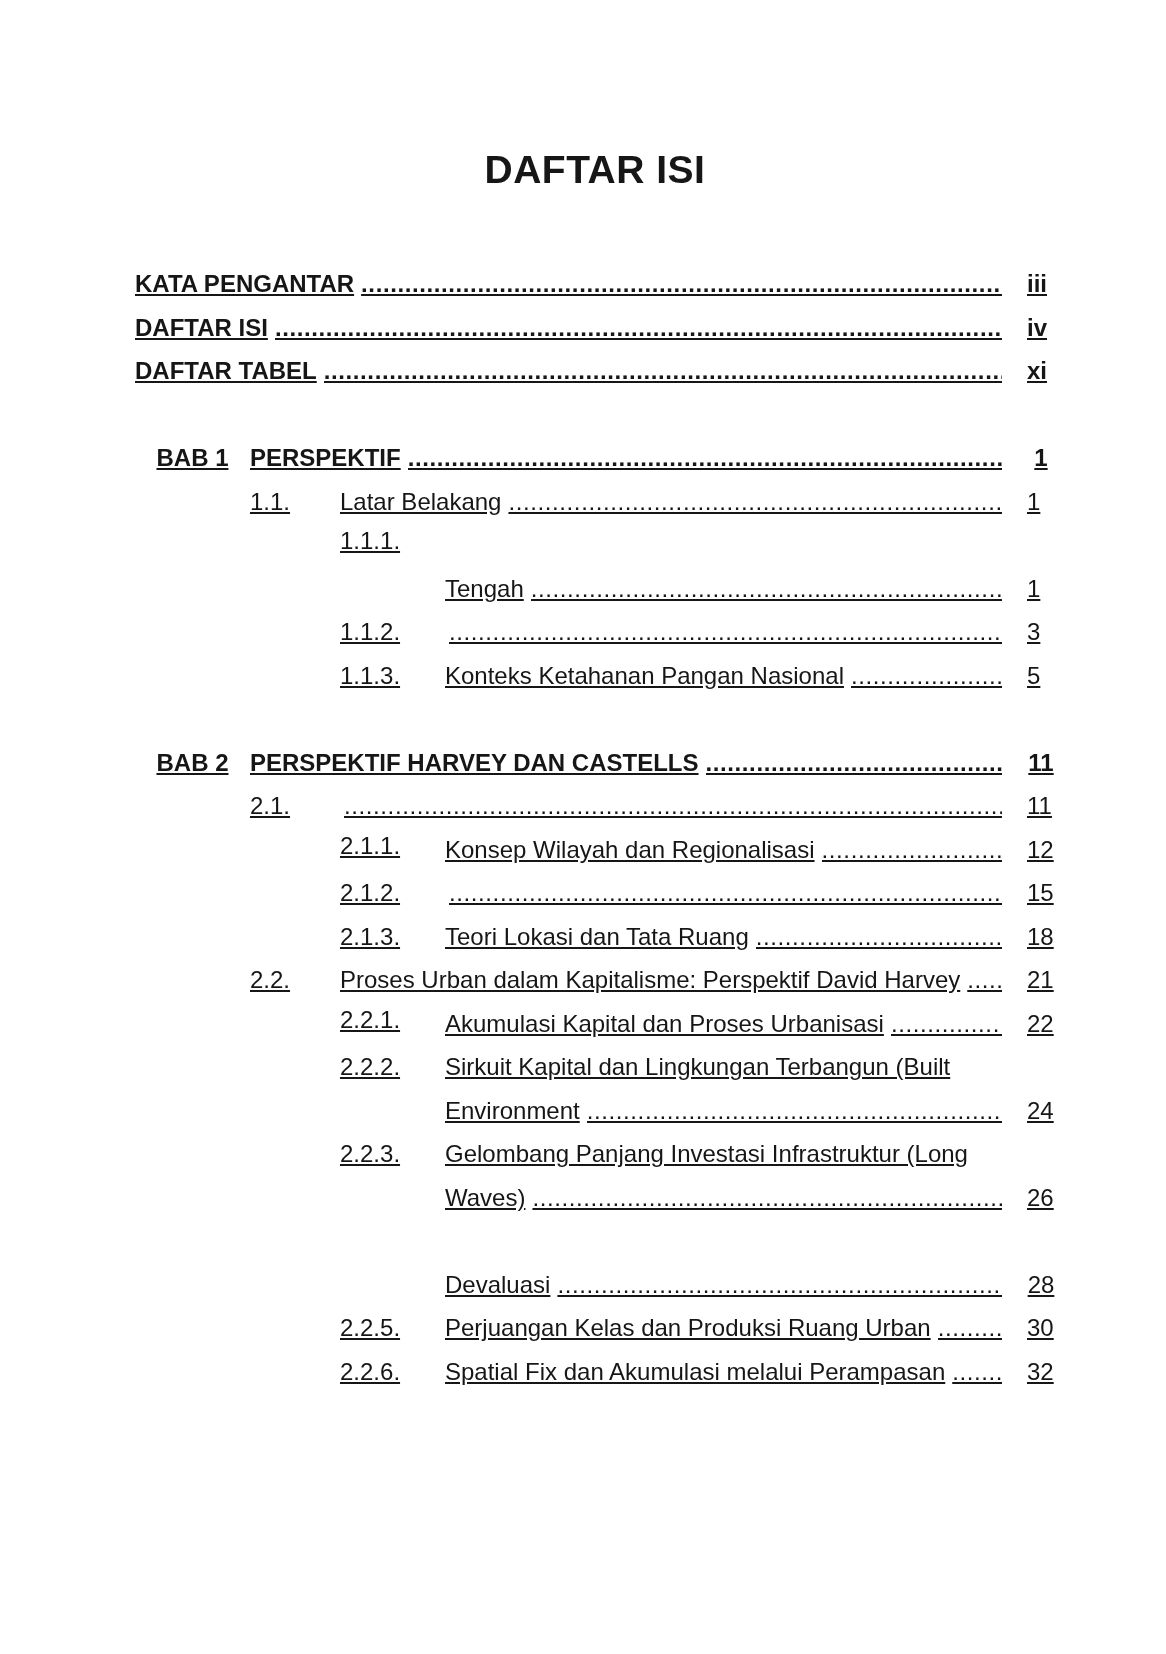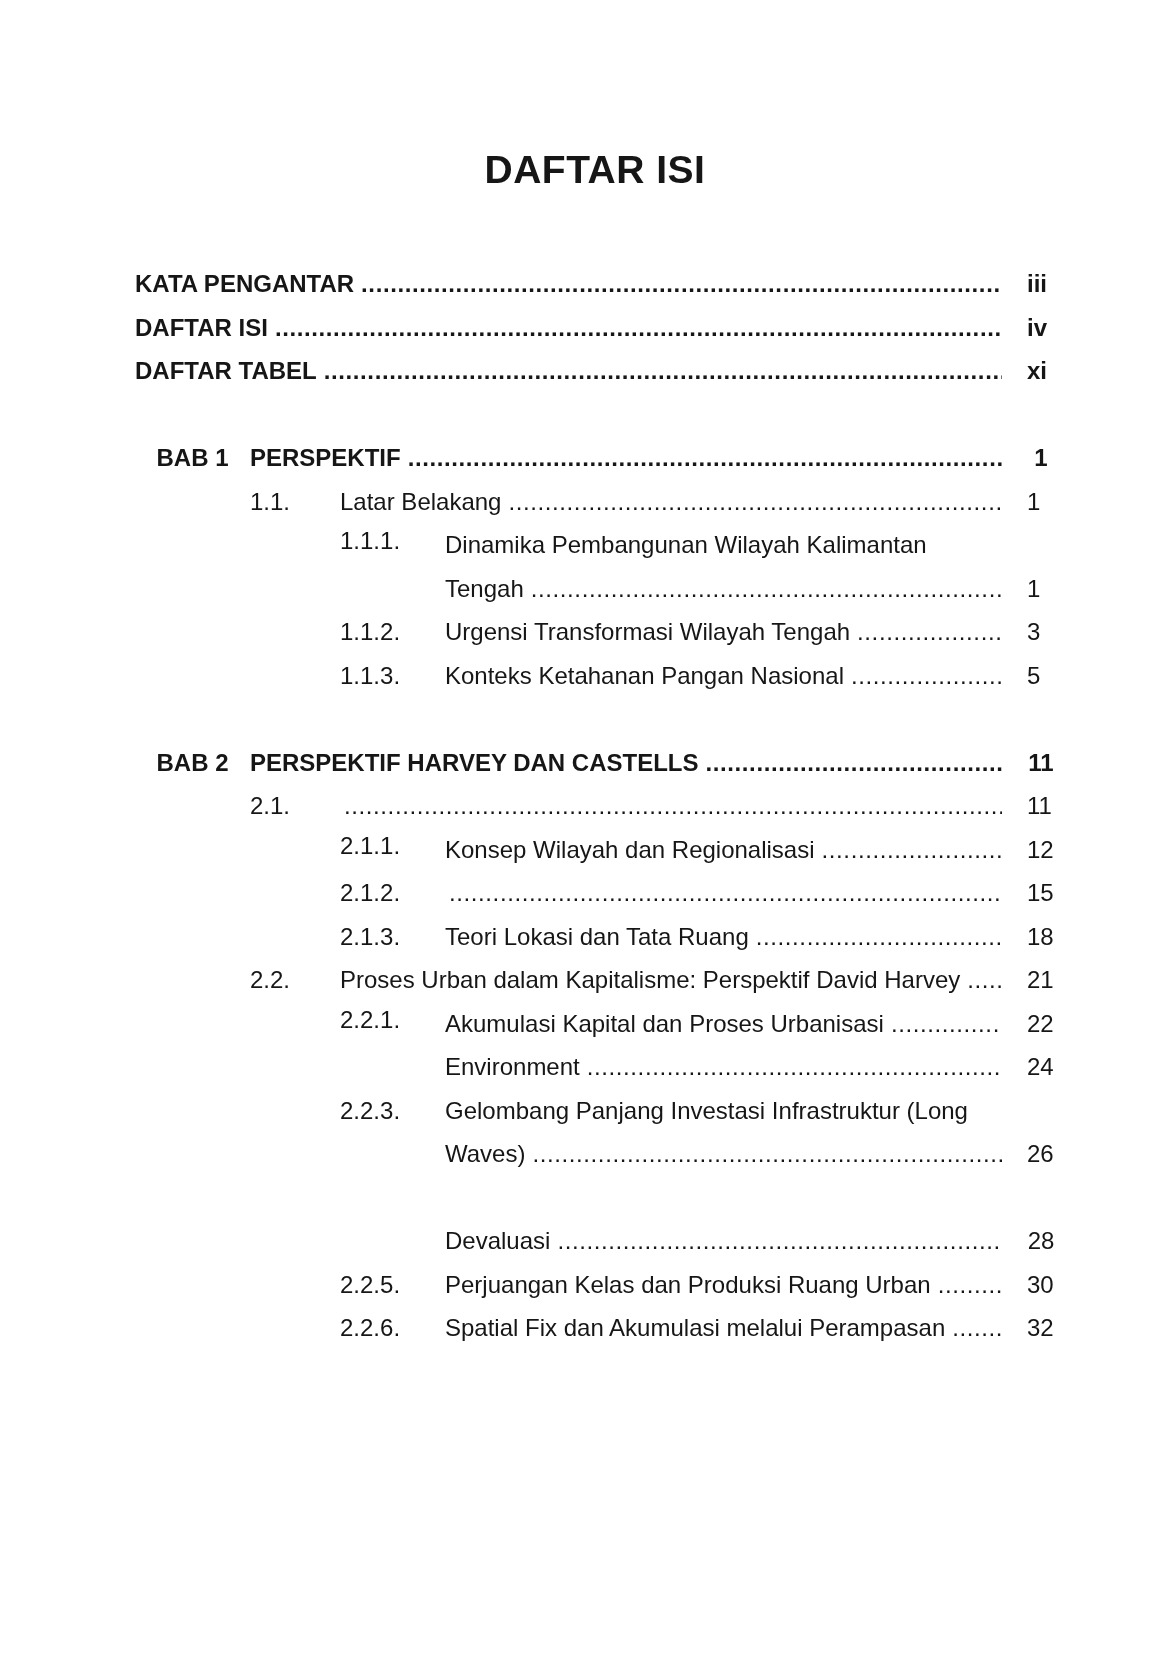--- a/index.html
+++ b/index.html
@@ -21,20 +21,21 @@
     width:920px;
     text-align:center;
     font-size:39px;
     font-weight:bold;
     line-height:48px;
     letter-spacing:0.5px;
   }
   .toc {
     margin:68px 0 0 135px;
     width:920px;
+    text-decoration:underline;
   }
   .entry { }
   .entry.gap { margin-top:43.5px;text-align:center; }
   .tline {
     display:flex;
     align-items:baseline;
     line-height:43.5px;
     height:43.5px;
     font-size:24px;
     white-space:nowrap;
@@ -101,33 +102,31 @@
         <div class="tline">
           <span class="num">1.1.</span>
           <span class="ttl">Latar Belakang</span>
           <span class="leader"></span>
           <span class="pg">1</span>
         </div>
       </div>
       <div class="entry s2 raised">
         <div class="tline">
           <span class="num">1.1.1.</span>
-          <span class="ttl">Dinamika Pembangunan Wilayah Kalimantan</span>
         </div>
         <div class="tline">
           <span class="num"></span>
           <span class="ttl">Tengah</span>
           <span class="leader"></span>
           <span class="pg">1</span>
         </div>
       </div>
       <div class="entry s2">
         <div class="tline">
           <span class="num">1.1.2.</span>
-          <span class="ttl">Urgensi Transformasi Wilayah Tengah</span>
           <span class="leader"></span>
           <span class="pg">3</span>
         </div>
       </div>
       <div class="entry s2">
         <div class="tline">
           <span class="num">1.1.3.</span>
           <span class="ttl">Konteks Ketahanan Pangan Nasional</span>
           <span class="leader"></span>
           <span class="pg">5</span>
@@ -182,20 +181,24 @@
       <div class="entry s2 raised">
         <div class="tline">
           <span class="num">2.2.1.</span>
           <span class="ttl">Akumulasi Kapital dan Proses Urbanisasi</span>
           <span class="leader"></span>
           <span class="pg">22</span>
         </div>
       </div>
       <div class="entry s2">
         <div class="tline">
+          <span class="num">2.2.2.</span>
+          <span class="ttl">Sirkuit Kapital dan Lingkungan Terbangun (Built</span>
+        </div>
+        <div class="tline">
           <span class="num"></span>
           <span class="ttl">Environment</span>
           <span class="leader"></span>
           <span class="pg">24</span>
         </div>
       </div>
       <div class="entry s2">
         <div class="tline">
           <span class="num">2.2.3.</span>
           <span class="ttl">Gelombang Panjang Investasi Infrastruktur (Long</span>

